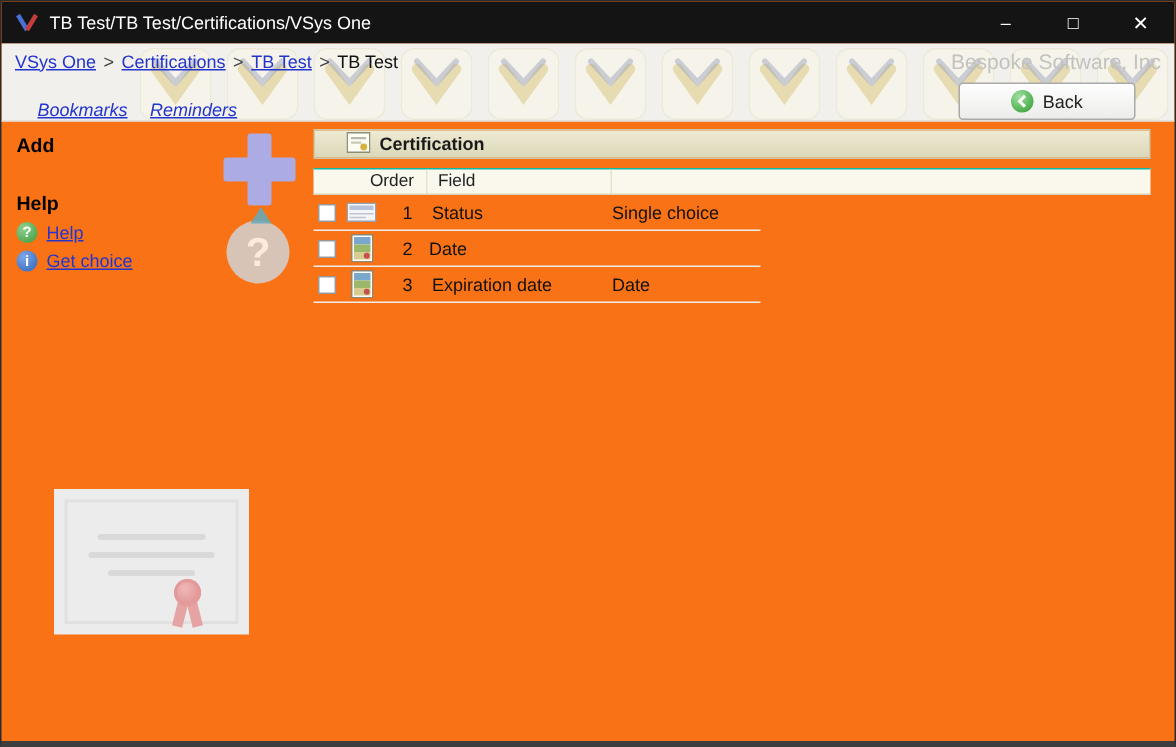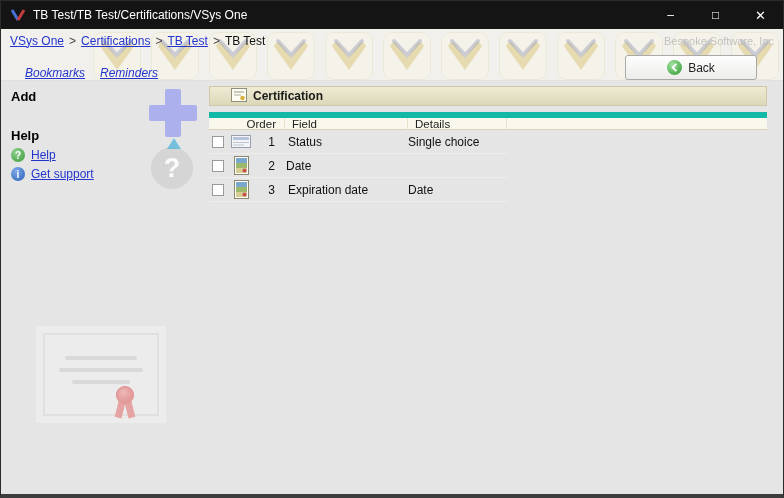--- a/index.html
+++ b/index.html
@@ -3,21 +3,21 @@
 <meta charset="utf-8">
 <style>
   * { box-sizing: border-box; margin: 0; padding: 0; }
   body {
     width: 784px; height: 498px;
     font-family: "Liberation Sans", sans-serif;
     background: #888;
   }
   .window {
     width: 784px; height: 498px;
-    background: #e5e5e5;
+    background: #f97316;
     border: 1px solid #2b2b2b;
     border-bottom: 4px solid #3d3d3d;
     position: relative;
     overflow: hidden;
   }
   
   .titlebar {
     height: 28px; background: #141414; color: #fff;
     display: flex; align-items: center;
   }
@@ -44,32 +44,32 @@
     box-shadow: inset 0 0 0 1px #e6dfc2;
     display: flex; align-items: center; justify-content: center;
   }
   .breadcrumb-row {
     position: relative; height: 23px; display: flex; align-items: center;
     padding: 0 9px; font-size: 12px;
   }
   .crumb-link { color: #2335cd; text-decoration: underline; cursor: pointer; white-space: nowrap; }
   .crumb-current { color: #111; white-space: nowrap; }
   .crumb-sep { margin: 0 5px; color: #444; }
-  .company { margin-left: auto; color: #c3c2be; font-size: 11px; text-align: right; }
+  .company { margin-left: auto; color: #c3c2be; font-size: 14px; text-align: right; }
   .nav-row {
     position: relative; height: 28px; display: flex; align-items: flex-end;
     padding: 0 24px; font-size: 12px;
   }
   .nav-link {
     color: #2335cd; font-style: italic; text-decoration: underline;
     margin-right: 15px; cursor: pointer;
   }
   .back-button {
     margin-left: auto; margin-right: 2px;
-    width: 132px; height: 25px;
+    width: 118px; height: 25px;
     background: linear-gradient(#fefefe, #ececea);
     border: 1px solid #a9a9a9; border-radius: 3px;
     display: flex; align-items: center; justify-content: center; gap: 6px;
     font-size: 12px; color: #222; cursor: pointer;
   }
   .back-icon {
     width: 15px; height: 15px; border-radius: 50%;
     background: radial-gradient(circle at 35% 30%, #9fe09f, #2c9a2c);
     display: flex; align-items: center; justify-content: center; flex: none;
   }
@@ -114,21 +114,21 @@
   .main { flex: 1; margin-right: 16px; padding-top: 5px; }
   .panel-header {
     height: 20px; background: linear-gradient(#efebd4, #dbd7b8);
     border: 1px solid #cdc9a8;
     display: flex; align-items: center; gap: 6px; padding: 0 21px;
     font-size: 12px; font-weight: bold; color: #1a1a1a;
   }
   .thead {
     margin-top: 6px; height: 18px;
     display: grid; grid-template-columns: 76px 123px 99px 1fr;
-    background: #faf8ec; border-top: 6px solid #14b8a6; border-bottom: 1px solid #d8d4ba;
+    background: #faf8ec; border-top: 1px solid #14b8a6; border-bottom: 1px solid #d8d4ba;
     font-size: 11.5px; color: #222; align-items: center;
   }
   .th { height: 100%; display: flex; align-items: center; padding: 0 7px; border-right: 1px solid #e6e2cc; }
   .th.right { justify-content: flex-end; padding-right: 8px; }
   .th.filler { border-right: none; }
   .tbody { width: 298px; }
   .trow {
     display: grid; grid-template-columns: 18px 28px 26px 122px 104px;
     align-items: center; height: 24px; border-bottom: 1px solid #ededed;
     font-size: 12px; color: #111; cursor: default;
@@ -282,21 +282,21 @@
     <div class="sidebar">
       <div class="side-heading">Add</div>
 
       <div class="side-heading help-gap">Help</div>
       <div class="side-row">
         <span class="round-badge badge-green">?</span>
         <span class="side-link">Help</span>
       </div>
       <div class="side-row">
         <span class="round-badge badge-blue">i</span>
-        <span class="side-link">Get support</span>
+        <span class="side-link">Get choice</span>
       </div>
 
       <div class="big-plus"></div>
       <div class="big-question">
         <span class="q-triangle"></span>
         <span>?</span>
       </div>
     </div>
 
     <div class="main">
@@ -308,21 +308,20 @@
             <line x1="3" y1="7" x2="10" y2="7" stroke="#c9c9b8" stroke-width="1.5"></line>
             <circle cx="11.5" cy="10" r="2.3" fill="#d8b23c"></circle>
           </svg>
         </span>
         <span>Certification</span>
       </div>
 
       <div class="thead">
         <div class="th right">Order</div>
         <div class="th">Field</div>
-        <div class="th">Details</div>
         <div class="th filler"></div>
       </div>
 
       <div class="tbody">
 
         <div class="trow">
           <span class="cell-check">
               <span class="checkbox"></span>
             </span>
           <span class="cell-icon">

